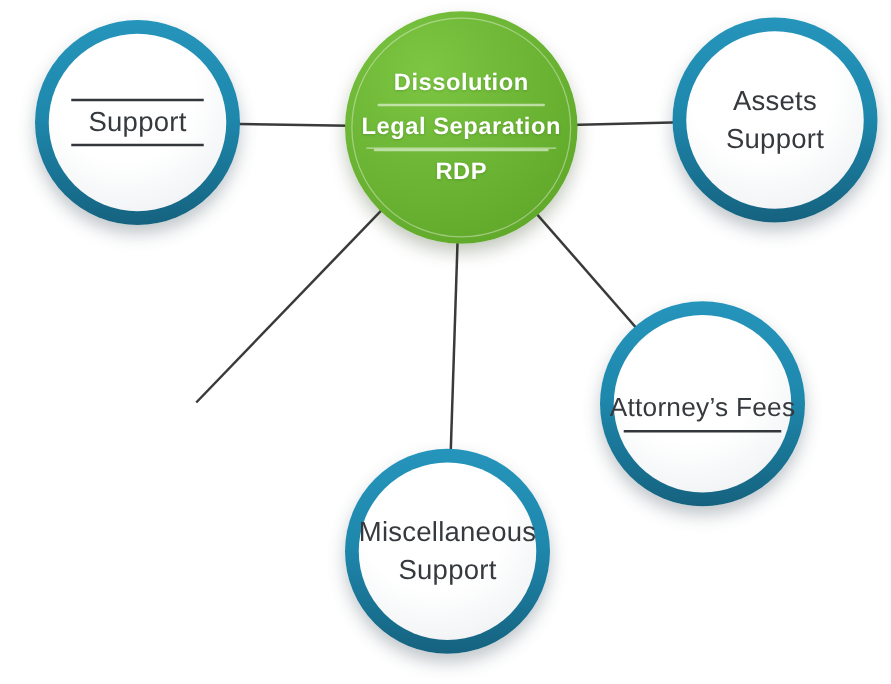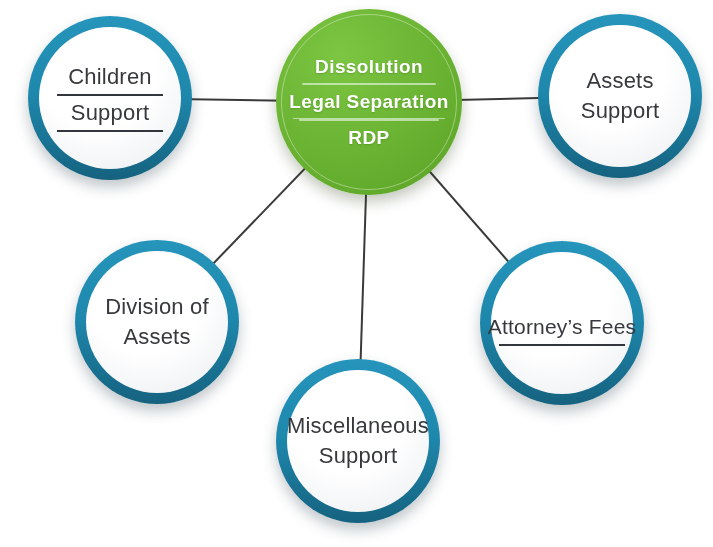--- a/index.html
+++ b/index.html
@@ -155,38 +155,32 @@
       <div class="c-divider w1"></div>
       <div class="c-item">Legal Separation</div>
       <div class="c-divider w2"></div>
       <div class="c-divider w3"></div>
       <div class="c-item">RDP</div>
     </div>
   </div>
 
   <div class="node sat-node node-children">
     <div class="sat-inner">
-      <div class="s-line">Children</div>
       <div class="s-divider"></div>
       <div class="s-line">Support</div>
       <div class="s-divider"></div>
     </div>
   </div>
 
   <div class="node sat-node node-spousal">
     <div class="sat-inner">
       <div class="s-label">Assets Support</div>
     </div>
   </div>
 
-  <div class="node sat-node node-assets">
-    <div class="sat-inner">
-      <div class="s-label">Division of Assets</div>
-    </div>
-  </div>
 
   <div class="node sat-node node-misc">
     <div class="sat-inner">
       <div class="s-label">Miscellaneous Support</div>
     </div>
   </div>
 
   <div class="node sat-node node-attorney">
     <div class="sat-inner">
       <div class="s-line attorney-size">Attorney’s Fees</div>

